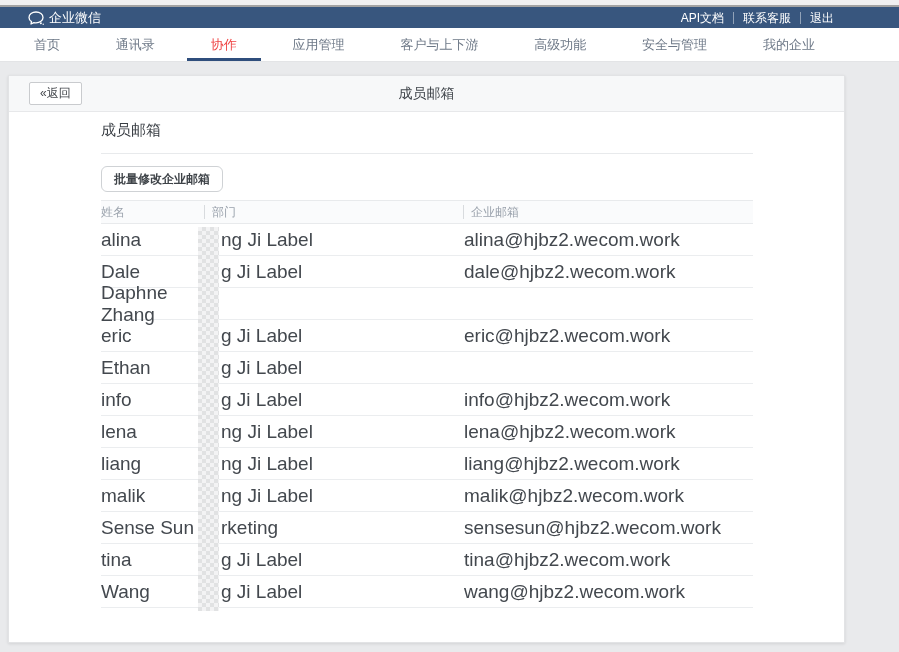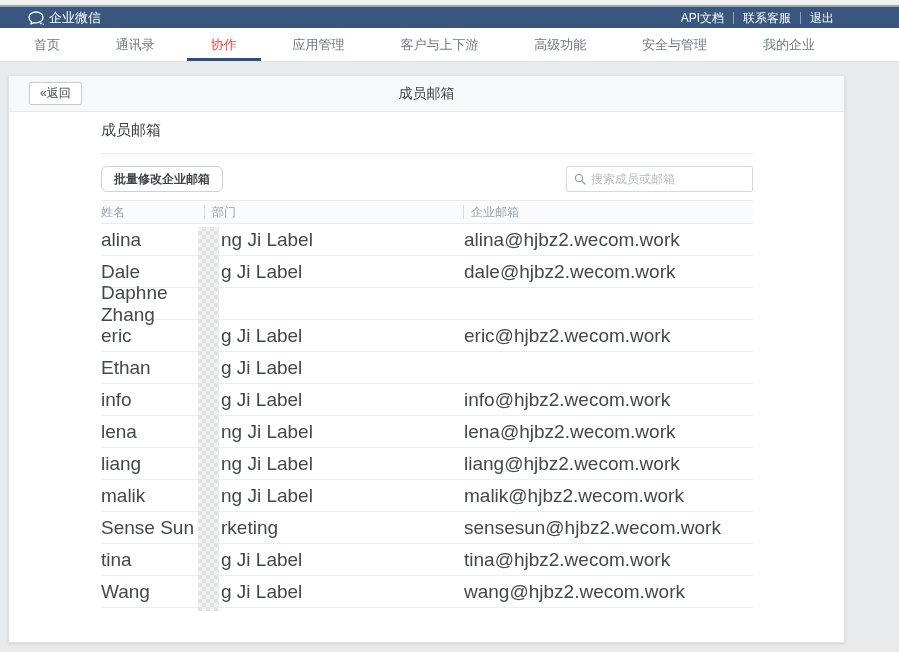--- a/index.html
+++ b/index.html
@@ -106,27 +106,20 @@
   <div class="panel-header">
     <button class="back-btn">«返回</button>
     <div class="panel-title">成员邮箱</div>
   </div>
 
   <div class="content">
     <h2>成员邮箱</h2>
 
     <div class="toolbar">
       <button class="batch-btn">批量修改企业邮箱</button>
-      <div class="search">
-        <svg width="12" height="12" viewBox="0 0 12 12">
-          <circle cx="5" cy="5" r="3.6" fill="none" stroke="#9aa3ad" stroke-width="1.3"></circle>
-          <line x1="7.8" y1="7.8" x2="11" y2="11" stroke="#9aa3ad" stroke-width="1.3" stroke-linecap="round"></line>
-        </svg>
-        <input type="text" placeholder="搜索成员或邮箱" style="">
-      </div>
     </div>
 
     <div class="table">
       <div class="thead" id="thead">
           <div class="th c1">姓名</div>
           <div class="th c2">部门</div>
           <div class="th c3">企业邮箱</div>
         </div>
       <div id="tbody">
           <div class="trow">

